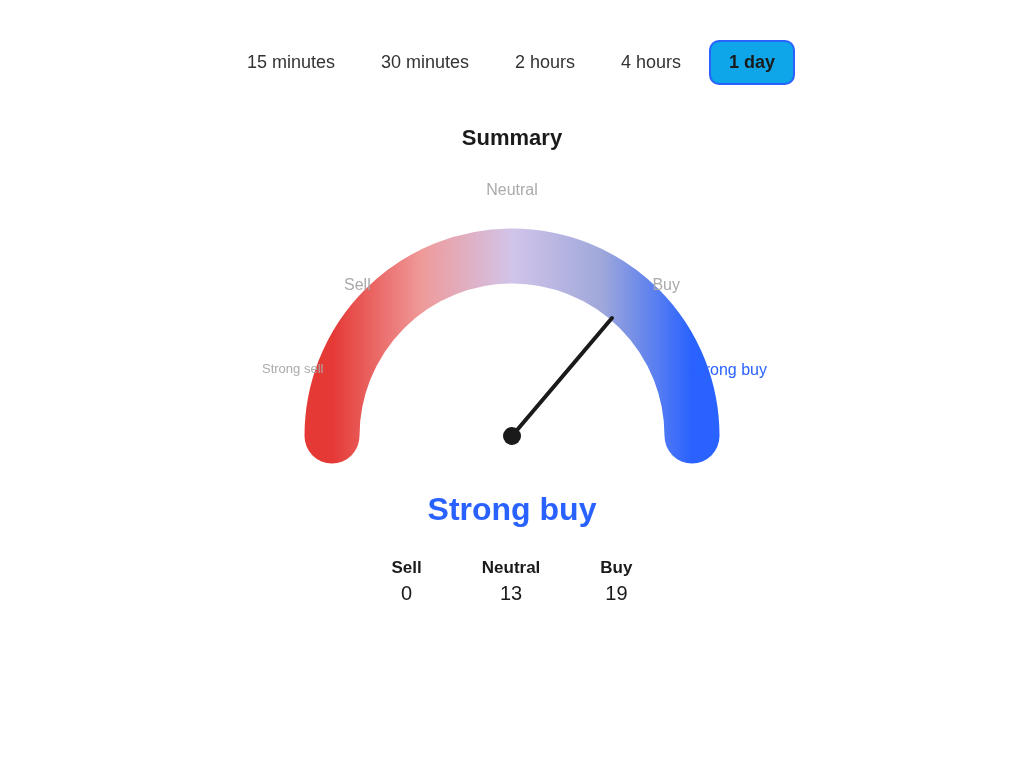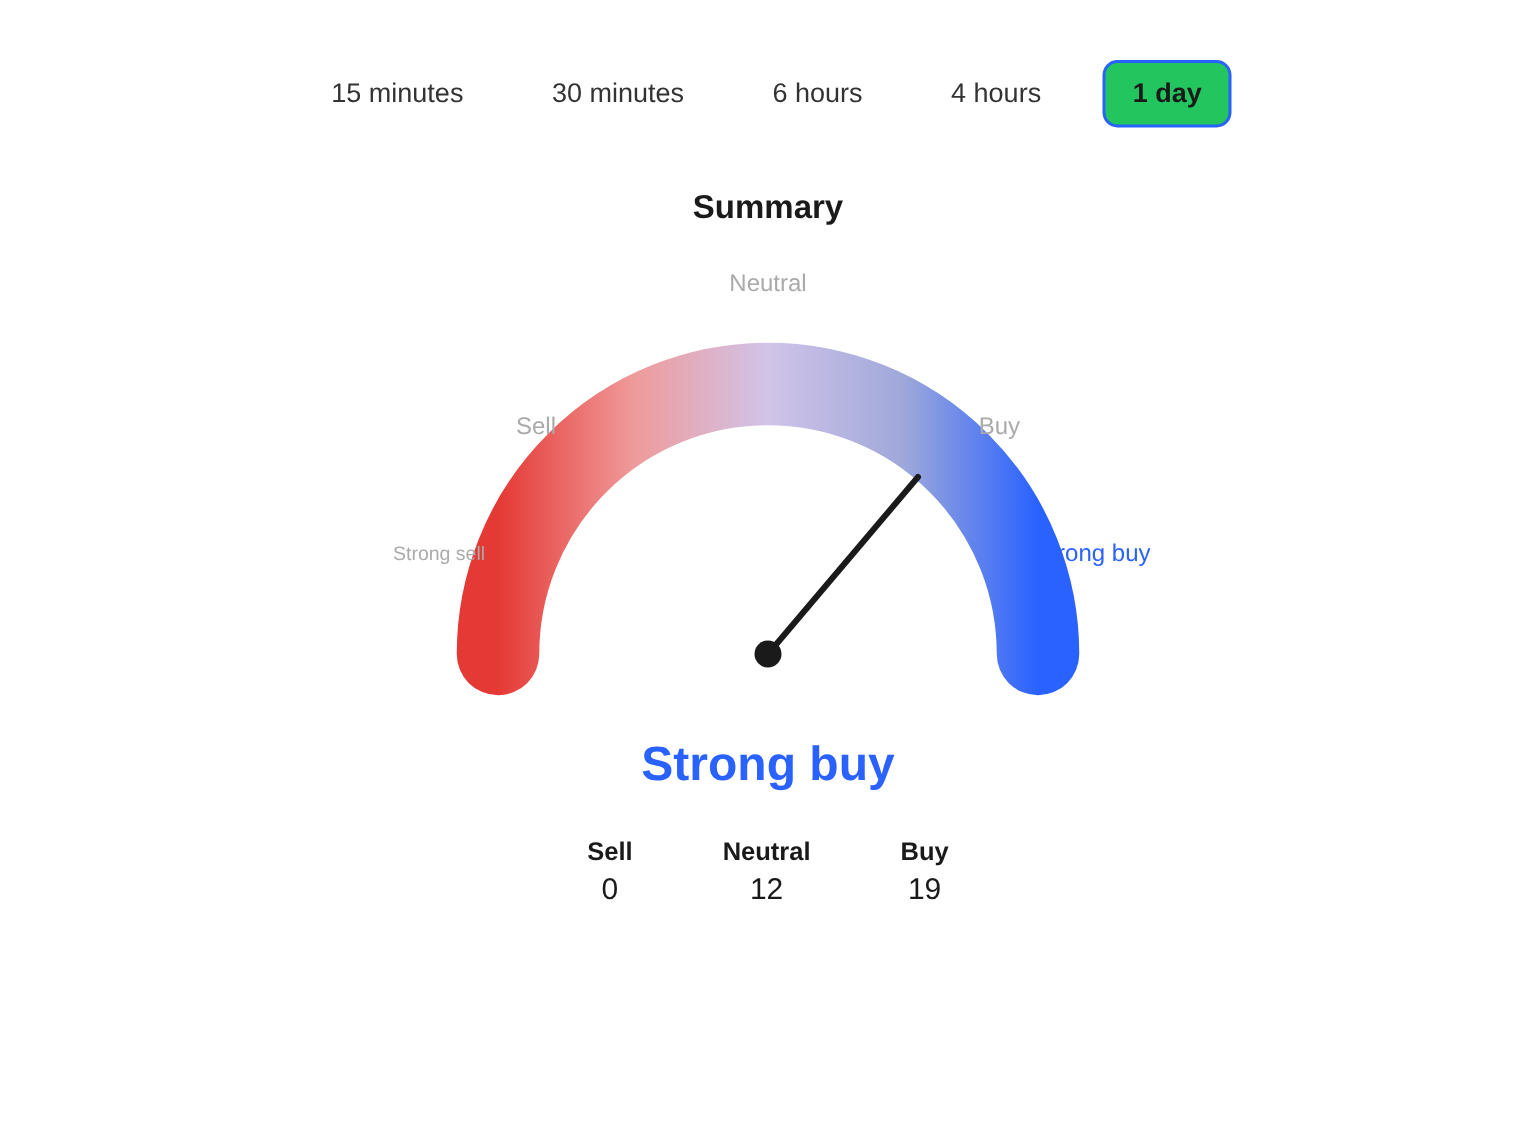--- a/index.html
+++ b/index.html
@@ -8,21 +8,21 @@
       background: #fff;
       display: flex;
       flex-direction: column;
       align-items: center;
       padding: 40px 20px 20px;
       min-height: 765px;
     }
 
     .time-filters {
       display: flex;
-      gap: 23px;
+      gap: 10px;
       align-items: center;
       margin-bottom: 40px;
       flex-wrap: wrap;
       justify-content: flex-end;
     }
 
     .time-filter-btn {
       padding: 10px 18px;
       border: none;
       background: transparent;
@@ -30,21 +30,21 @@
       color: #333;
       cursor: pointer;
       border-radius: 10px;
       font-weight: 400;
     }
 
     .time-filter-btn.active {
       border: 2px solid #2962ff;
       color: #1a1a1a;
       font-weight: 700;
-      background: #22c55e;
+      background: #0ea5e9;
     }
 
     .summary-section {
       display: flex;
       flex-direction: column;
       align-items: center;
       width: 100%;
       max-width: 700px;
     }
 
@@ -143,21 +143,21 @@
       color: #1a1a1a;
       font-weight: 400;
     }
   </style>
 </head>
 <body>
 
 <div class="time-filters">
 <button class="time-filter-btn">15 minutes</button>
     <button class="time-filter-btn">30 minutes</button>
-    <button class="time-filter-btn">6 hours</button>
+    <button class="time-filter-btn">2 hours</button>
     <button class="time-filter-btn">4 hours</button>
     <button class="time-filter-btn active">1 day</button>
   </div>
 
 <div class="summary-section">
   <div class="summary-title">Summary</div>
 
   <div class="gauge-container">
     <svg width="520" height="300" viewBox="0 0 520 300">
       <defs>
@@ -189,20 +189,20 @@
 
   <div class="gauge-result">Strong buy</div>
 
   <div class="stats-row">
   <div class="stat-item">
         <div class="stat-label">Sell</div>
         <div class="stat-value">0</div>
       </div>
       <div class="stat-item">
         <div class="stat-label">Neutral</div>
-        <div class="stat-value">12</div>
+        <div class="stat-value">13</div>
       </div>
       <div class="stat-item">
         <div class="stat-label">Buy</div>
         <div class="stat-value">19</div>
       </div>
     </div>
 </div>
 
 </body></html>

